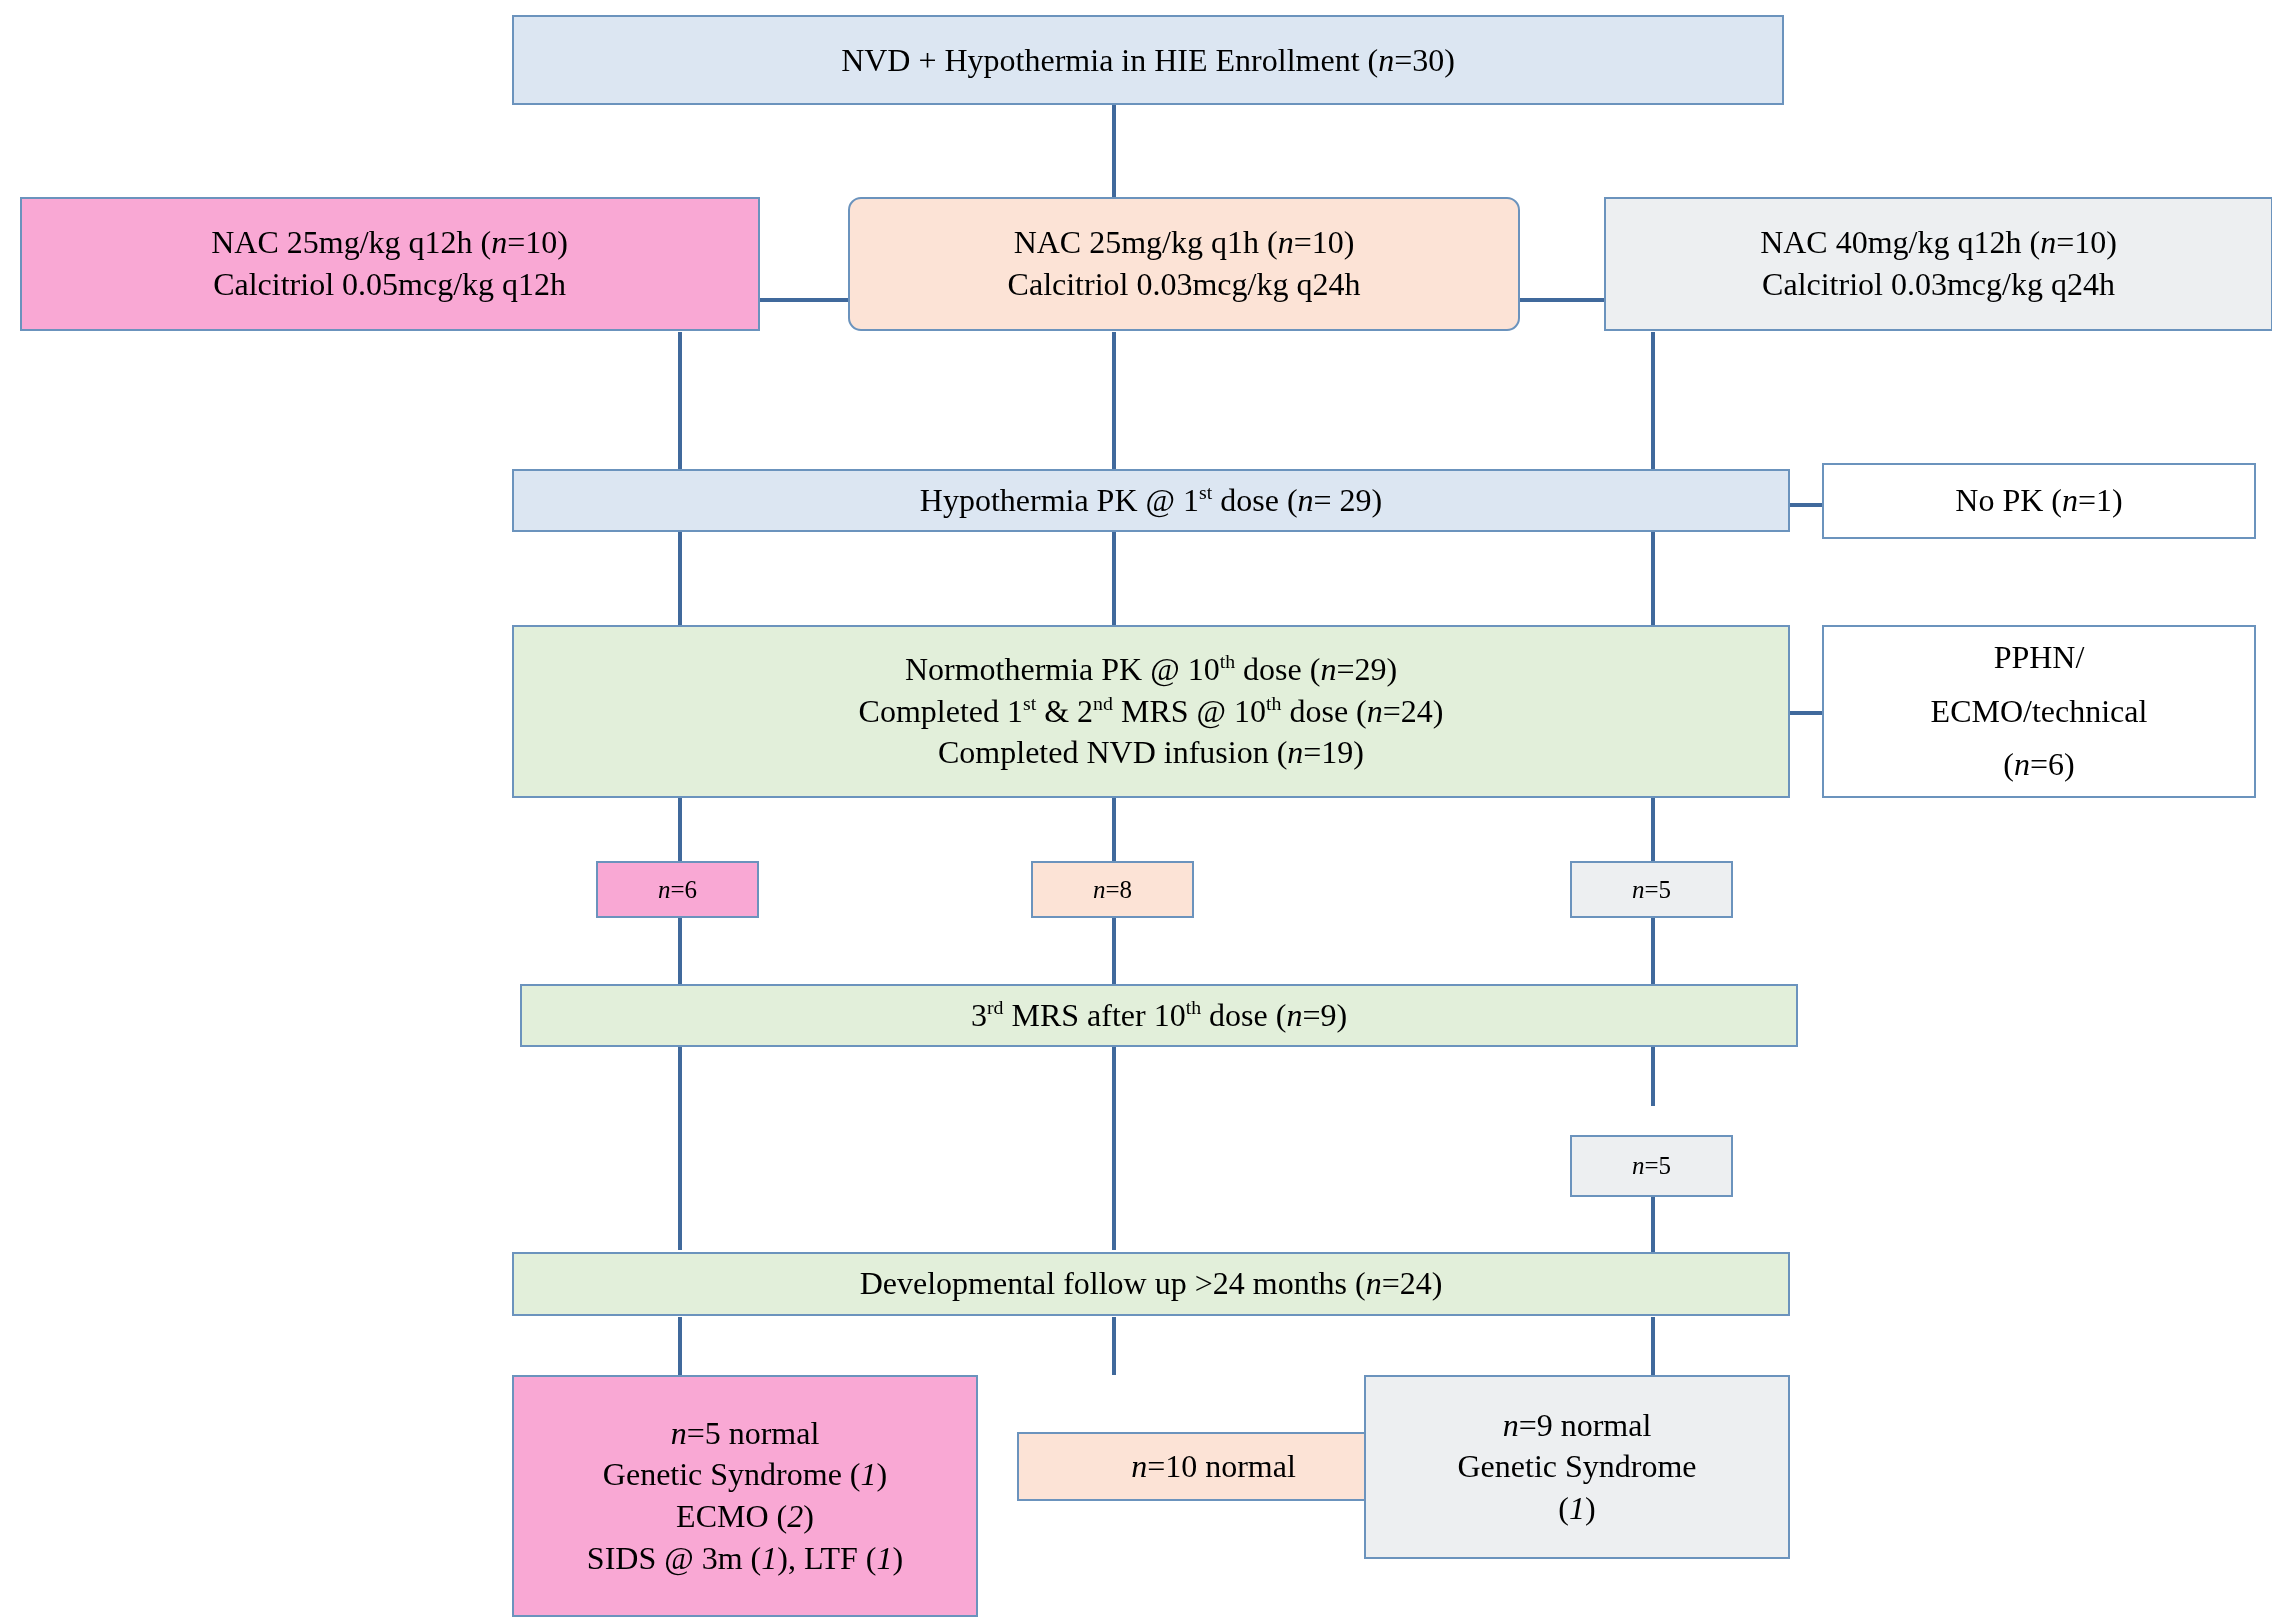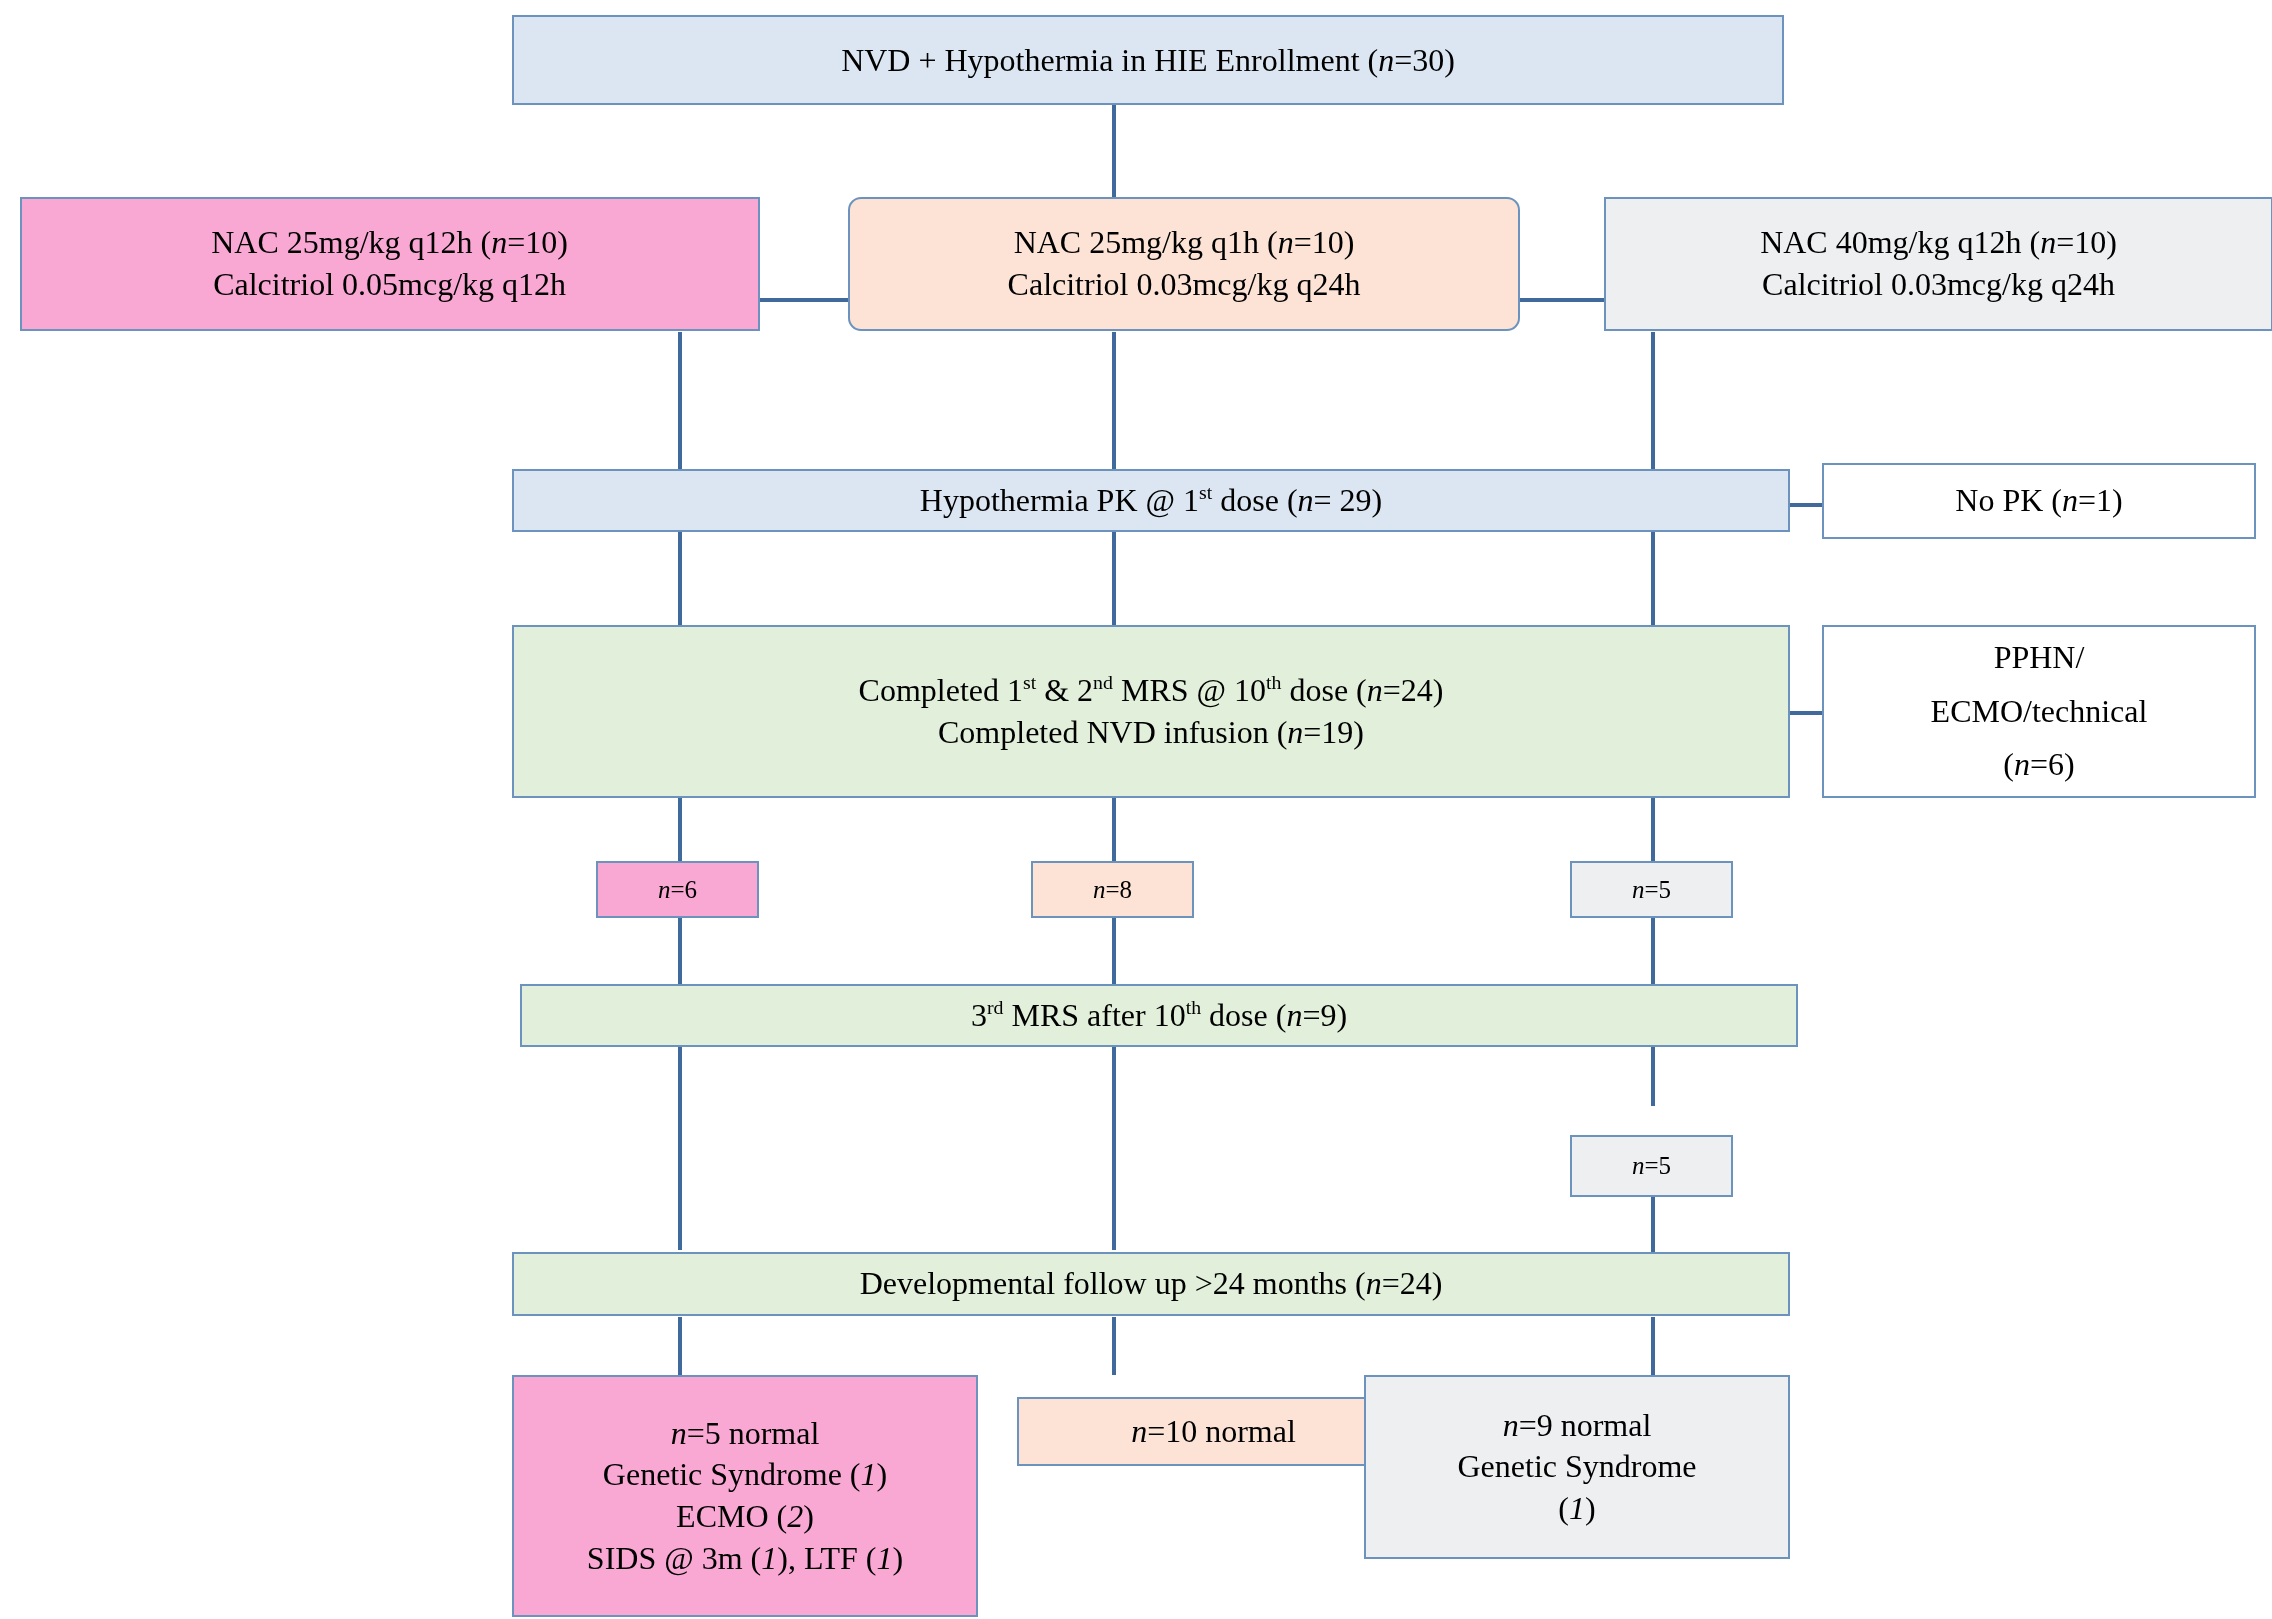--- a/index.html
+++ b/index.html
@@ -125,20 +125,21 @@
 
   <div class="node c-blue" style="left:512px;top:469px;width:1278px;height:63px;">
     <span class="line"><span>Hypothermia PK @ 1</span><sup>st</sup><span> dose (<i class="n">n</i>= 29)</span></span>
   </div>
 
   <div class="node c-white" style="left:1822px;top:463px;width:434px;height:76px;">
     <span class="line">No PK (<i class="n">n</i>=1)</span>
   </div>
 
   <div class="node c-green" style="left:512px;top:625px;width:1278px;height:173px;">
+    <span class="line"><span>Normothermia PK @ 10</span><sup>th</sup><span> dose (<i class="n">n</i>=29)</span></span>
     <span class="line"><span>Completed 1</span><sup>st</sup><span> &amp; 2</span><sup>nd</sup><span> MRS @ 10</span><sup>th</sup><span> dose (<i class="n">n</i>=24)</span></span>
     <span class="line">Completed NVD infusion (<i class="n">n</i>=19)</span>
   </div>
 
   <div class="node c-white" style="left:1822px;top:625px;width:434px;height:173px;gap:12px;">
     <span class="line">PPHN/</span>
     <span class="line">ECMO/technical</span>
     <span class="line">(<i class="n">n</i>=6)</span>
   </div>
 
@@ -164,21 +165,21 @@
     <span class="line">Developmental follow up &gt;24 months (<i class="n">n</i>=24)</span>
   </div>
 
   <div class="node c-yellow" style="left:512px;top:1375px;width:466px;height:242px;text-align:right;">
     <span class="line"><i class="n">n</i>=5 normal</span>
     <span class="line">Genetic Syndrome (<i class="n">1</i>)</span>
     <span class="line">ECMO (<i class="n">2</i>)</span>
     <span class="line">SIDS @ 3m (<i class="n">1</i>), LTF (<i class="n">1</i>)</span>
   </div>
 
-  <div class="node c-pink" style="left:1017px;top:1397px;width:357px;height:69px;padding-left:36px;">
+  <div class="node c-pink" style="left:1017px;top:1432px;width:357px;height:69px;padding-left:36px;">
     <span class="line"><i class="n">n</i>=10 normal</span>
   </div>
 
   <div class="node c-gray" style="left:1364px;top:1375px;width:426px;height:184px;">
     <span class="line"><i class="n">n</i>=9 normal</span>
     <span class="line">Genetic Syndrome</span>
     <span class="line">(<i class="n">1</i>)</span>
   </div>
 
 </div>

